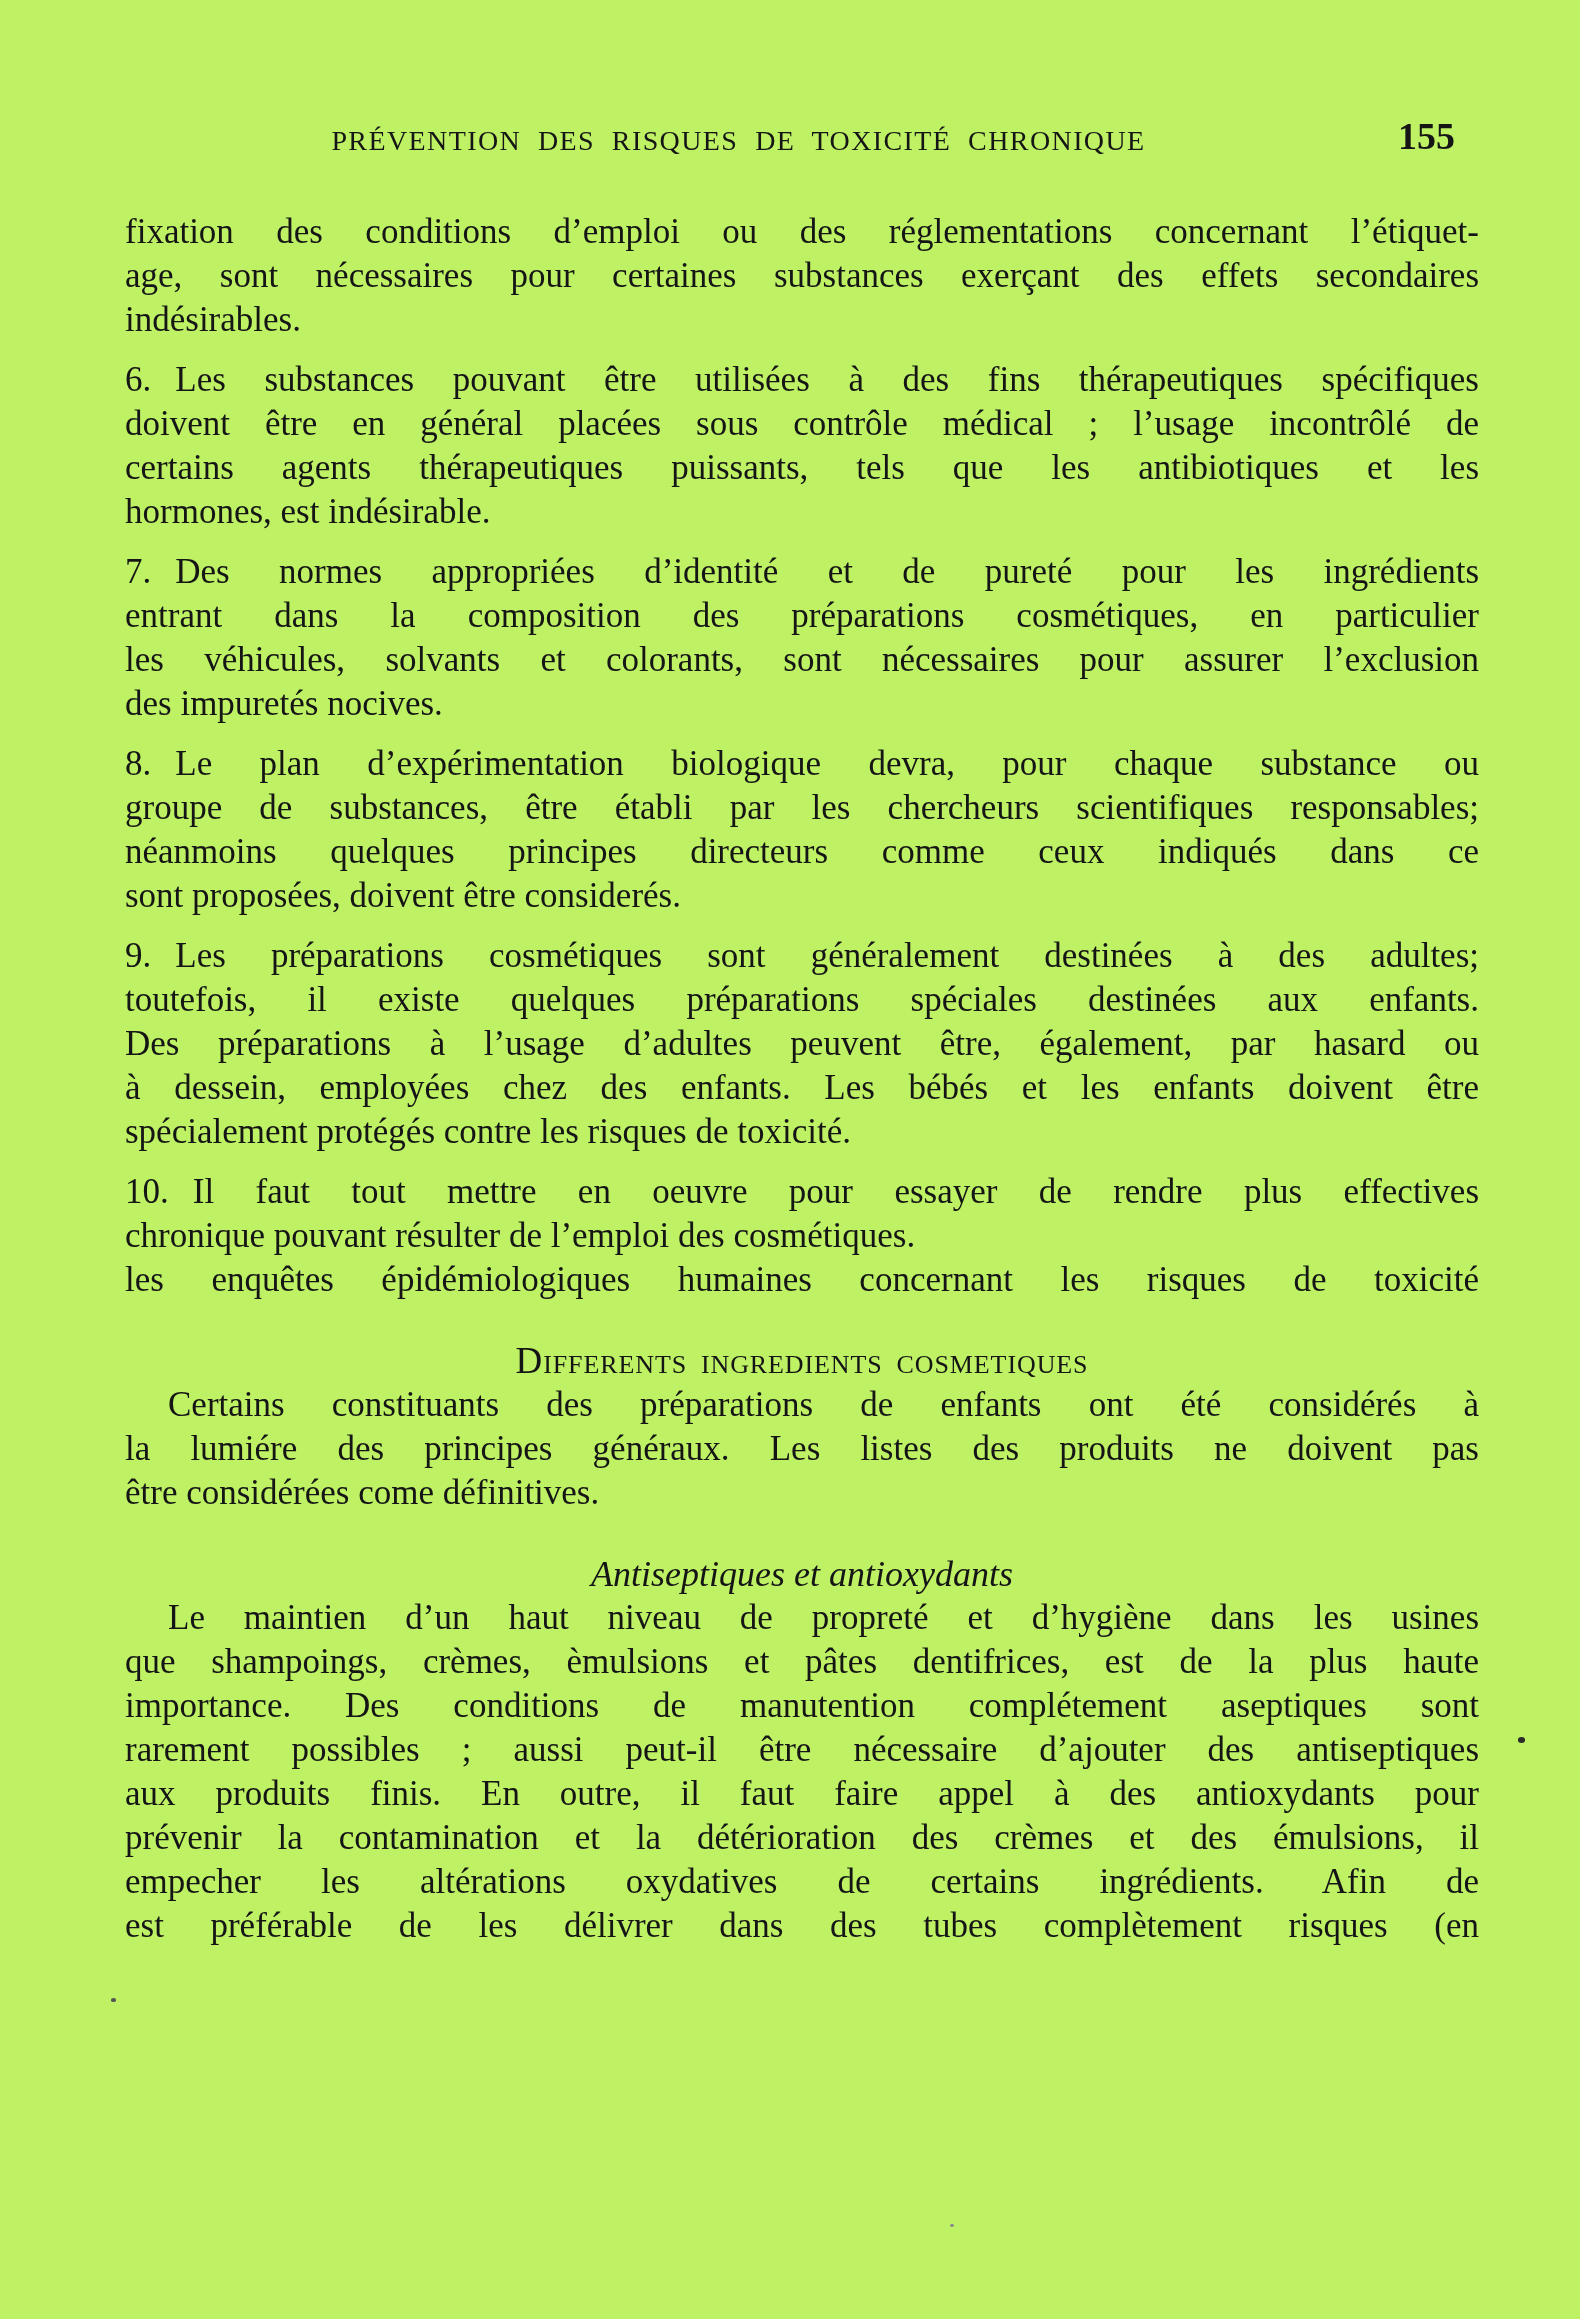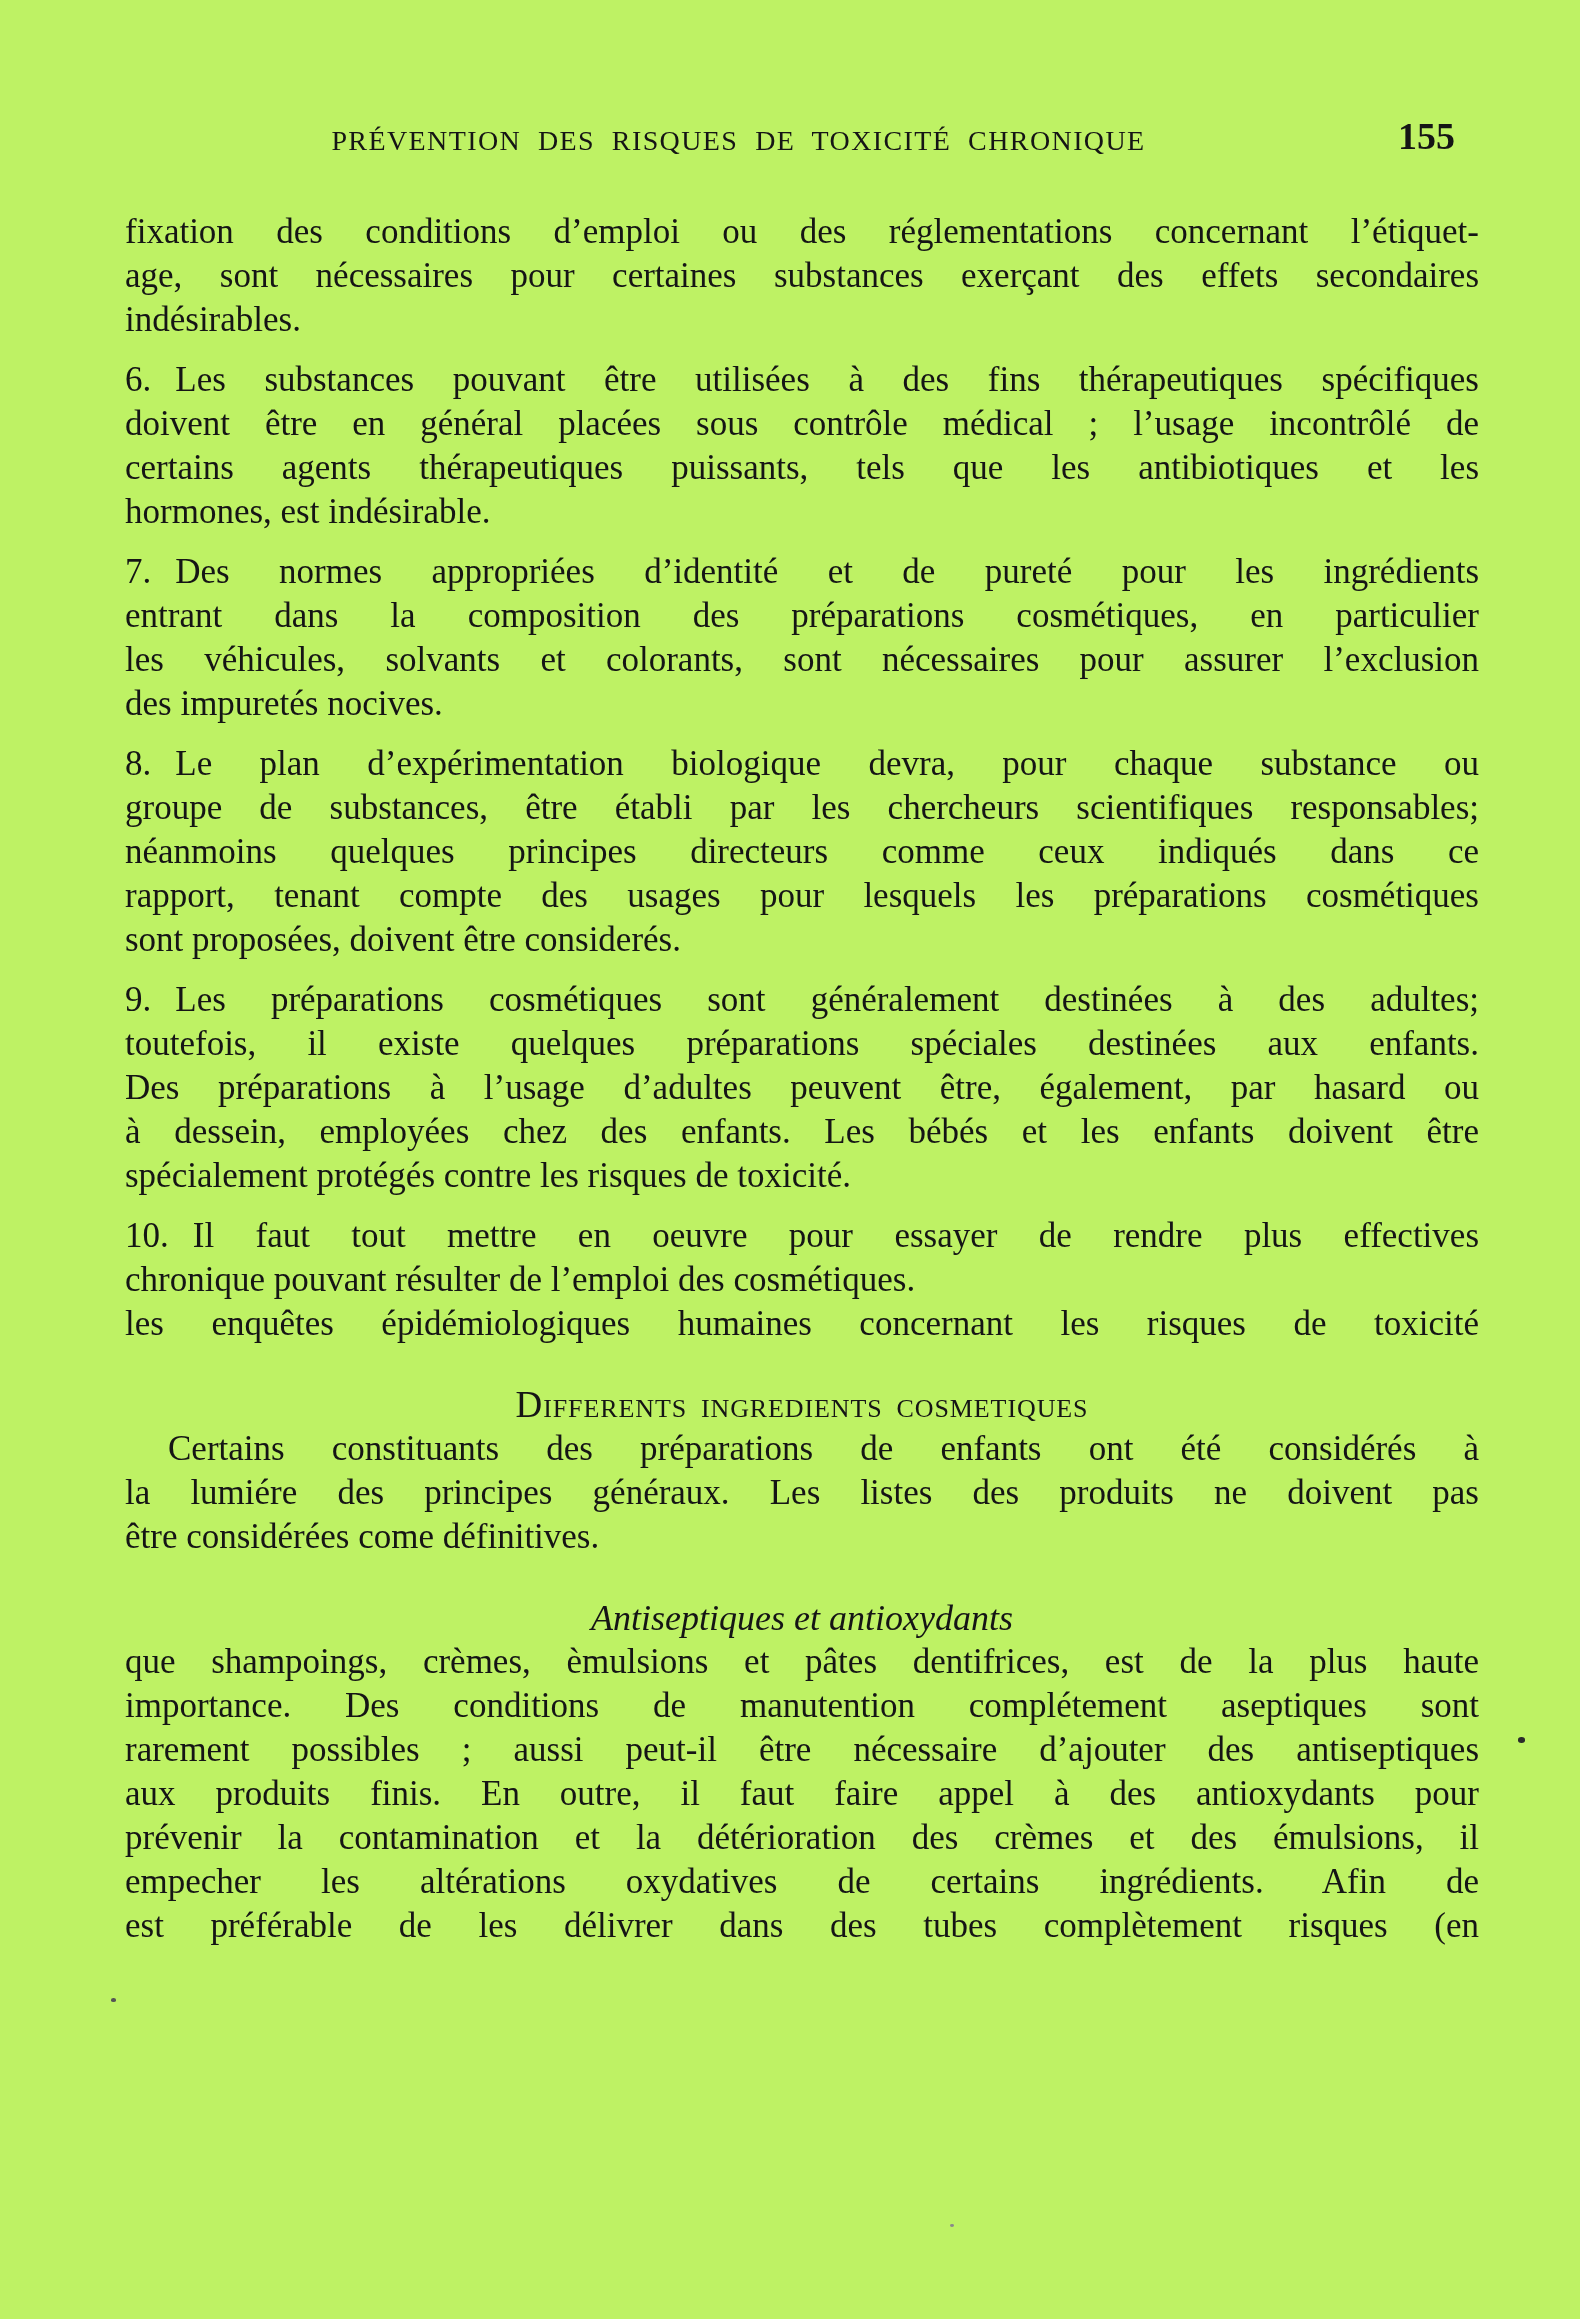--- a/index.html
+++ b/index.html
@@ -103,21 +103,20 @@
       <div class="para">
         <div class="line"><span class="num">7.</span>Des normes appropriées d’identité et de pureté pour les ingrédients</div>
         <div class="line">entrant dans la composition des préparations cosmétiques, en particulier</div>
         <div class="line">les véhicules, solvants et colorants, sont nécessaires pour assurer l’exclusion</div>
         <div class="line last">des impuretés nocives.</div>
       </div>
       <div class="para">
         <div class="line"><span class="num">8.</span>Le plan d’expérimentation biologique devra, pour chaque substance ou</div>
         <div class="line">groupe de substances, être établi par les chercheurs scientifiques responsables;</div>
         <div class="line">néanmoins quelques principes directeurs comme ceux indiqués dans ce</div>
-        <div class="line">rapport, tenant compte des usages pour lesquels les préparations cosmétiques</div>
         <div class="line last">sont proposées, doivent être considerés.</div>
       </div>
       <div class="para">
         <div class="line"><span class="num">9.</span>Les préparations cosmétiques sont généralement destinées à des adultes;</div>
         <div class="line">toutefois, il existe quelques préparations spéciales destinées aux enfants.</div>
         <div class="line">Des préparations à l’usage d’adultes peuvent être, également, par hasard ou</div>
         <div class="line">à dessein, employées chez des enfants. Les bébés et les enfants doivent être</div>
         <div class="line last">spécialement protégés contre les risques de toxicité.</div>
       </div>
       <div class="para">
@@ -126,20 +125,21 @@
         <div class="line">les enquêtes épidémiologiques humaines concernant les risques de toxicité</div>
       </div>
       <div class="heading heading-sc">Differents ingredients cosmetiques</div>
       <div class="para">
         <div class="line first-indent">Certains constituants des préparations de enfants ont été considérés à</div>
         <div class="line">la lumiére des principes généraux. Les listes des produits ne doivent pas</div>
         <div class="line last">être considérées come définitives.</div>
       </div>
       <div class="heading heading-it">Antiseptiques et antioxydants</div>
       <div class="para">
+        <div class="line first-indent">Le maintien d’un haut niveau de propreté et d’hygiène dans les usines</div>
         <div class="line">que shampoings, crèmes, èmulsions et pâtes dentifrices, est de la plus haute</div>
         <div class="line">importance. Des conditions de manutention complétement aseptiques sont</div>
         <div class="line">rarement possibles ; aussi peut-il être nécessaire d’ajouter des antiseptiques</div>
         <div class="line">aux produits finis. En outre, il faut faire appel à des antioxydants pour</div>
         <div class="line">prévenir la contamination et la détérioration des crèmes et des émulsions, il</div>
         <div class="line">empecher les altérations oxydatives de certains ingrédients. Afin de</div>
         <div class="line">est préférable de les délivrer dans des tubes complètement risques (en</div>
       </div>
     </div>
 

